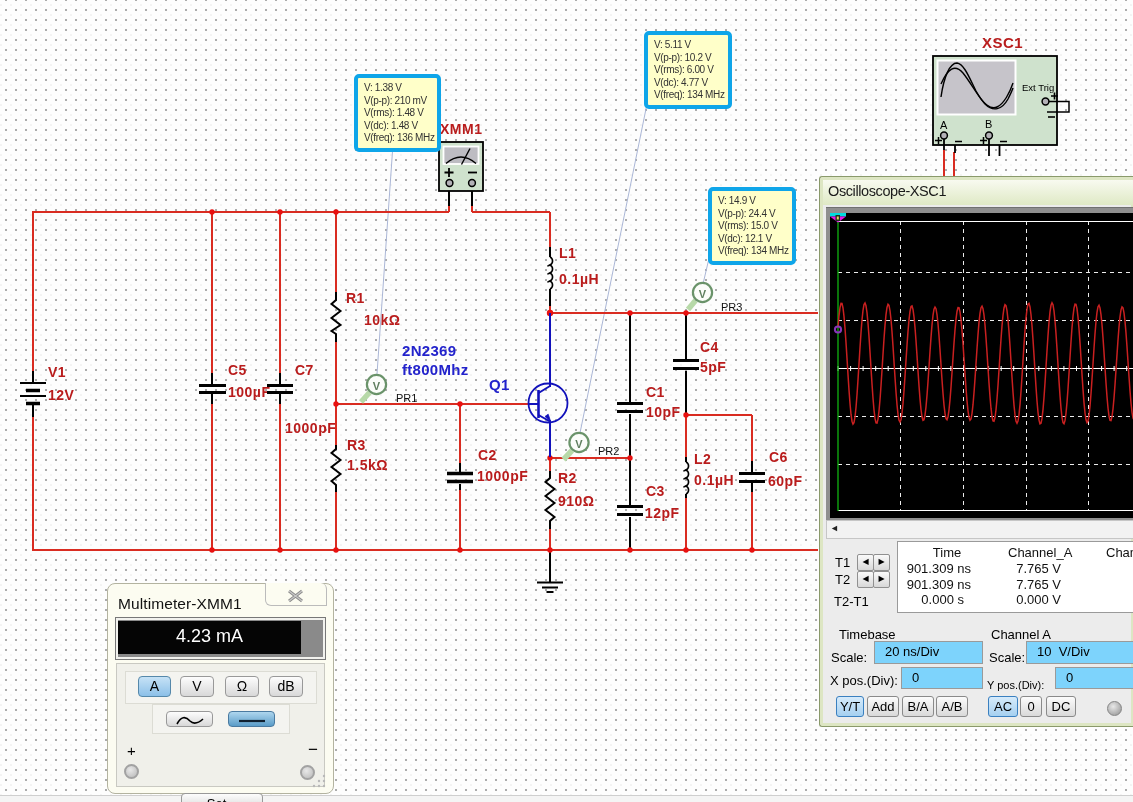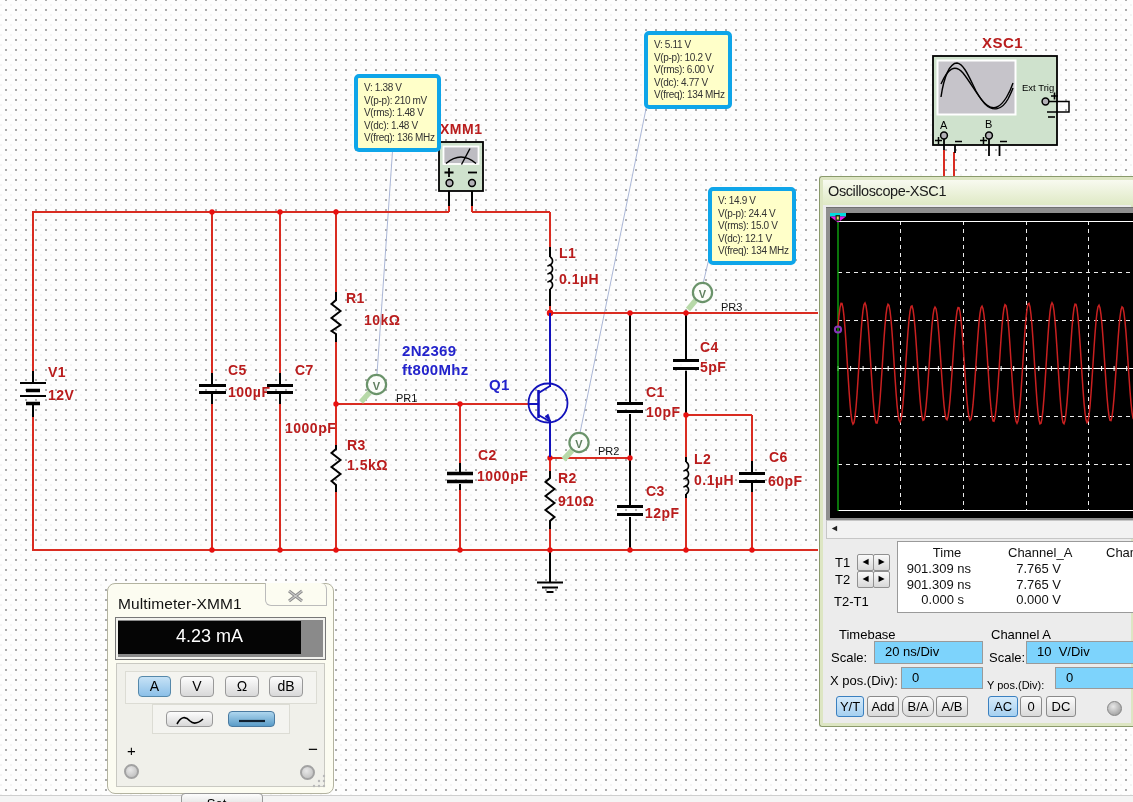--- a/index.html
+++ b/index.html
@@ -257,21 +257,21 @@
  <div class="abs" style="left:11px;top:473px;font-size:13px;">Scale:</div>
  <div class="abs inp" style="left:54px;top:464px;width:97px;height:19px;">20 ns/Div</div>
  <div class="abs" style="left:169px;top:473px;font-size:13px;">Scale:</div>
  <div class="abs inp" style="left:206px;top:464px;width:101px;height:19px;">10&nbsp; V/Div</div>
  <div class="abs" style="left:10px;top:496px;font-size:13px;">X pos.(Div):</div>
  <div class="abs inp" style="left:81px;top:490px;width:70px;height:18px;">0</div>
  <div class="abs" style="left:167px;top:496px;font-size:11px;margin-top:6px;">Y pos.(Div):</div>
  <div class="abs inp" style="left:235px;top:490px;width:72px;height:18px;">0</div>
  <div class="abs btn sel" style="left:16px;top:519px;width:26px;">Y/T</div>
  <div class="abs btn" style="left:47px;top:519px;width:30px;">Add</div>
- <div class="abs btn" style="left:82px;top:519px;width:30px;border-radius:7px;">B/A</div>
+ <div class="abs btn" style="left:82px;top:519px;width:30px;">B/A</div>
  <div class="abs btn" style="left:116px;top:519px;width:30px;">A/B</div>
  <div class="abs btn sel" style="left:168px;top:519px;width:28px;">AC</div>
  <div class="abs btn" style="left:200px;top:519px;width:20px;">0</div>
  <div class="abs btn" style="left:226px;top:519px;width:28px;">DC</div>
  <div class="abs" style="left:287px;top:524px;width:13px;height:13px;border-radius:50%;background:radial-gradient(circle at 40% 35%,#e8e8e8,#8f8f8f);border:1px solid #858585;"></div>
 </div>
 
 <div class="abs" id="mm" style="left:107px;top:583px;width:225px;height:209px;z-index:10;background:#fcfcf1;border:1.5px solid #b3b3a0;border-radius:8px;">
  <div class="abs" style="left:10px;top:11px;font-size:15.5px;letter-spacing:0.1px;color:#111;">Multimeter-XMM1</div>
  <div class="abs" style="left:157px;top:-1px;width:60px;height:22px;border:1px solid #bbb;border-top:none;border-radius:0 6px 0 6px;background:#fcfcf1;"></div>

